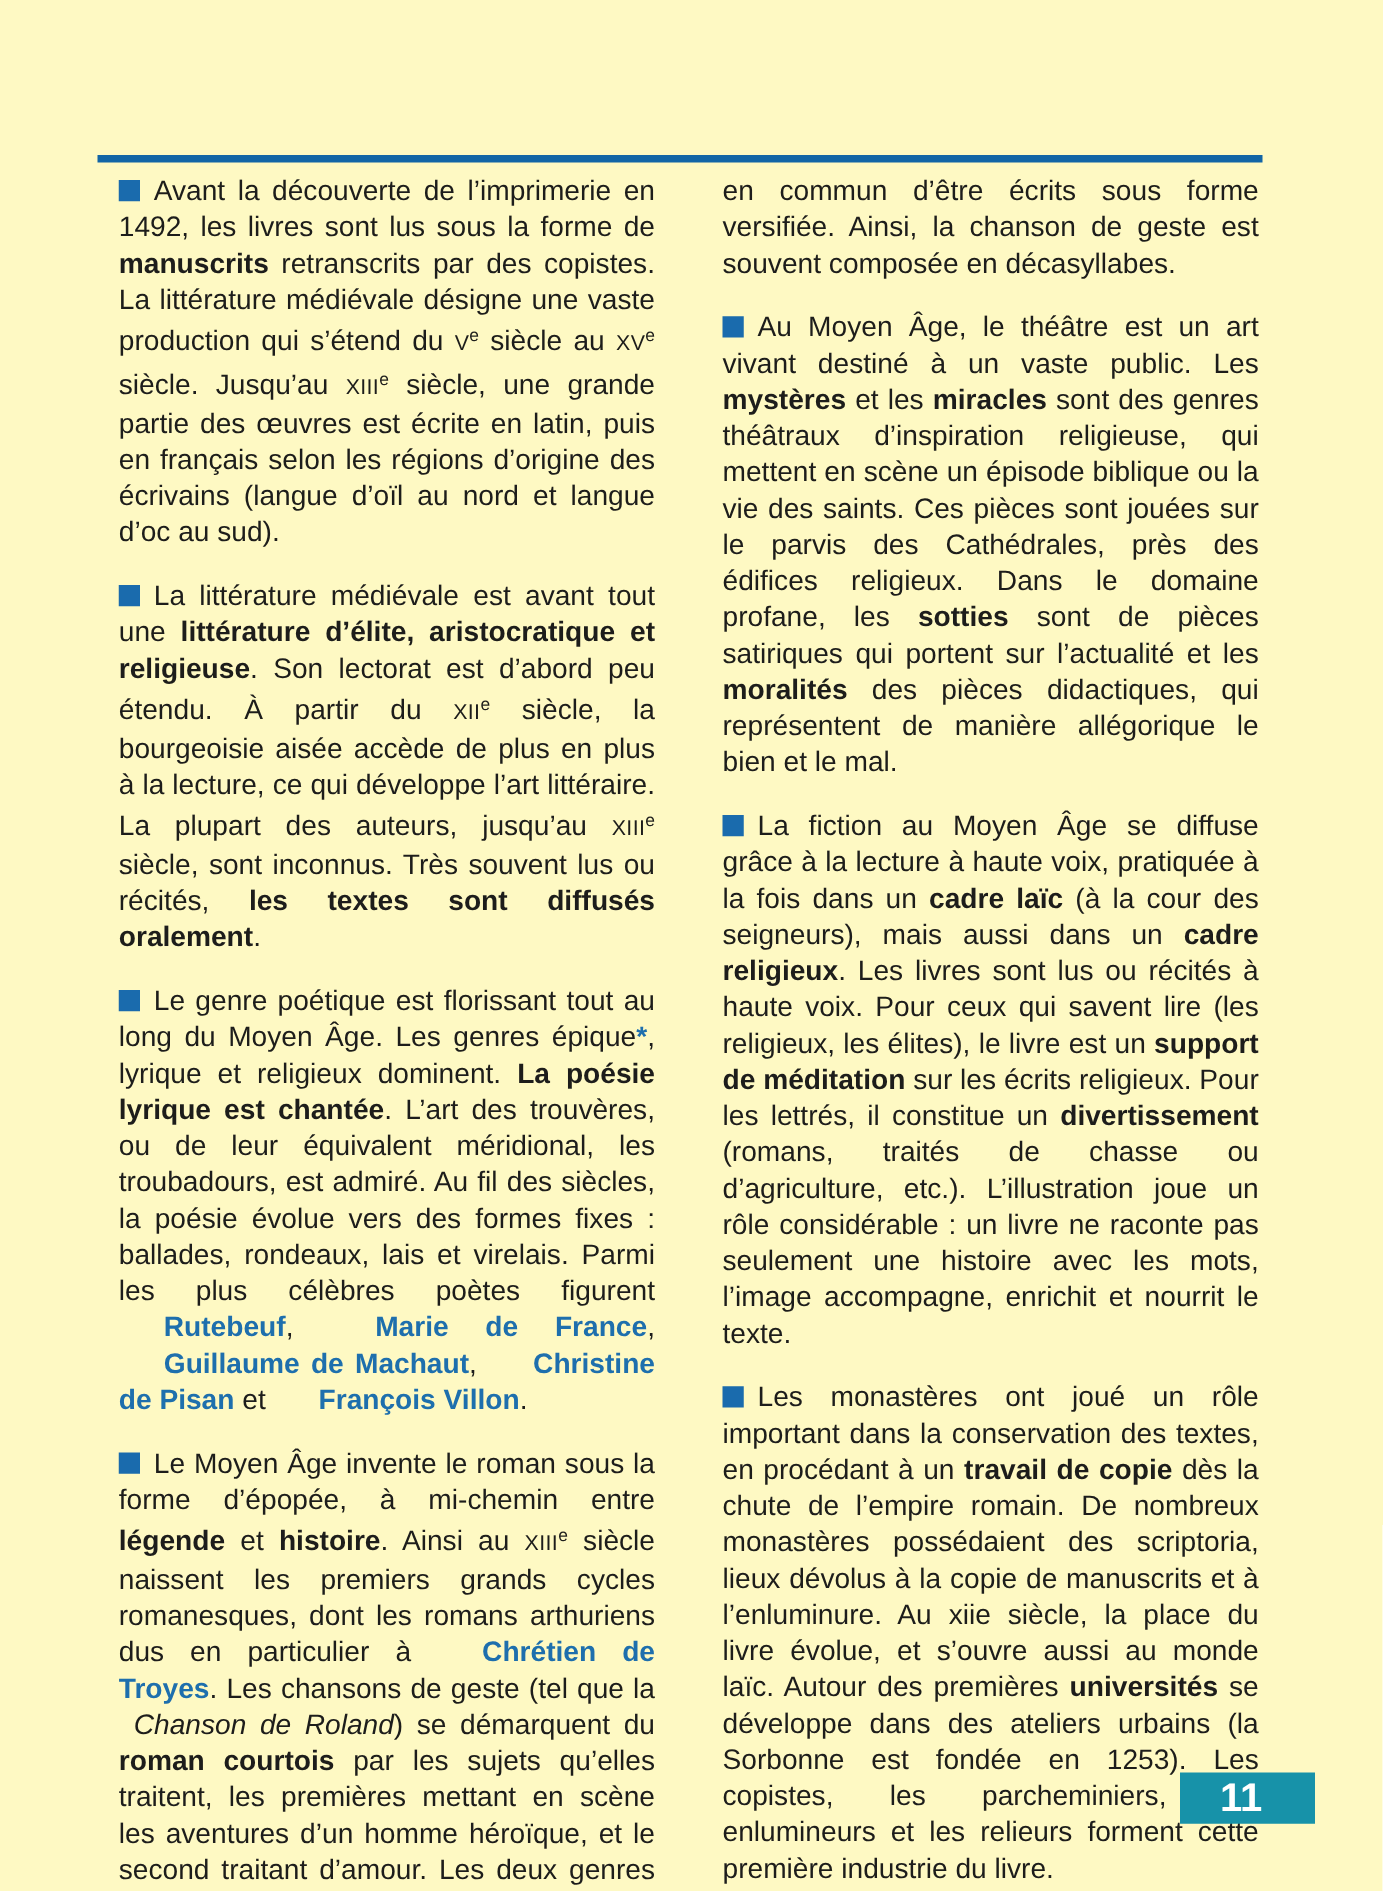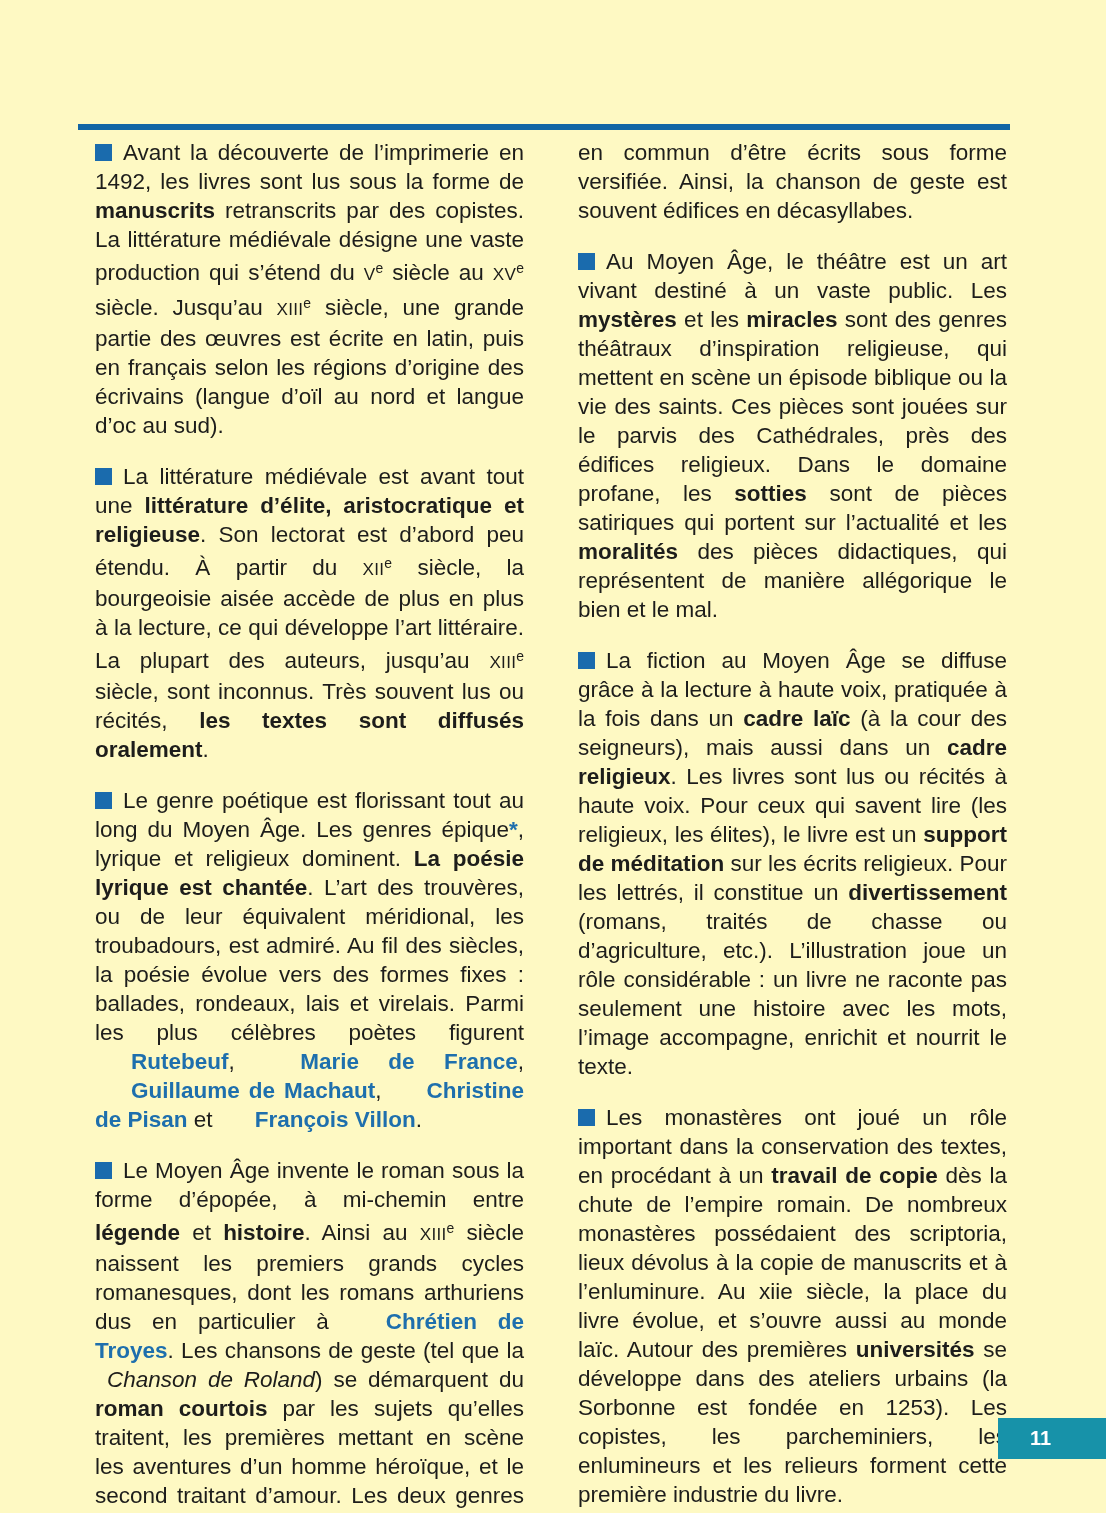--- a/index.html
+++ b/index.html
@@ -33,44 +33,44 @@
     margin-right:11px;
     vertical-align:-1px;
   }
   .b{font-weight:bold;}
   .bb{font-weight:bold;margin-left:36px;}
   .i{font-style:italic;margin-left:12px;}
   .star{font-weight:bold;}
   .sc{text-transform:uppercase;font-size:0.76em;letter-spacing:0.3px;}
   .sup{font-size:0.62em;vertical-align:0.5em;}
   .page-badge{
-    position:absolute;left:998px;top:1418px;
+    position:absolute;left:944px;top:1418px;
     width:108px;height:41px;
     color:#ffffff;
     font-weight:bold;
-    font-size:20px;
+    font-size:32px;
     display:flex;align-items:center;
     padding-left:32px;
     box-sizing:border-box;
   }
 </style>
 </head>
 <body>
 
 <div class="page">
   <div class="top-rule" style="background: rgb(18, 101, 165);"></div>
   <div class="cols">
     <div class="col">
         <p><span class="bullet" style="background: rgb(26, 107, 173);"></span><span>Avant la découverte de l’imprimerie en 1492, les livres sont lus sous la forme de </span><span class="b">manuscrits</span><span> retranscrits par des copistes. La littérature médiévale désigne une vaste production qui s’étend du </span><span class="sc">v</span><span class="sup">e</span><span> siècle au </span><span class="sc">xv</span><span class="sup">e</span><span> siècle. Jusqu’au </span><span class="sc">xiii</span><span class="sup">e</span><span> siècle, une grande partie des œuvres est écrite en latin, puis en français selon les régions d’origine des écrivains (langue d’oïl au nord et langue d’oc au sud).</span></p>
         <p><span class="bullet" style="background: rgb(26, 107, 173);"></span><span>La littérature médiévale est avant tout une </span><span class="b">littérature d’élite, aristocratique et religieuse</span><span>. Son lectorat est d’abord peu étendu. À partir du </span><span class="sc">xii</span><span class="sup">e</span><span> siècle, la bourgeoisie aisée accède de plus en plus à la lecture, ce qui développe l’art littéraire. La plupart des auteurs, jusqu’au </span><span class="sc">xiii</span><span class="sup">e</span><span> siècle, sont inconnus. Très souvent lus ou récités, </span><span class="b">les textes sont diffusés oralement</span><span>.</span></p>
         <p><span class="bullet" style="background: rgb(26, 107, 173);"></span><span>Le genre poétique est florissant tout au long du Moyen Âge. Les genres épique</span><span class="star" style="color: rgb(30, 111, 173);">*</span><span>, lyrique et religieux dominent. </span><span class="b">La poésie lyrique est chantée</span><span>. L’art des trouvères, ou de leur équivalent méridional, les troubadours, est admiré. Au fil des siècles, la poésie évolue vers des formes fixes : ballades, rondeaux, lais et virelais. Parmi les plus célèbres poètes figurent </span><span class="bb" style="color: rgb(30, 111, 173);">Rutebeuf</span><span>, </span><span class="bb" style="color: rgb(30, 111, 173);">Marie de France</span><span>, </span><span class="bb" style="color: rgb(30, 111, 173);">Guillaume de Machaut</span><span>, </span><span class="bb" style="color: rgb(30, 111, 173);">Christine de Pisan</span><span> et </span><span class="bb" style="color: rgb(30, 111, 173);">François Villon</span><span>.</span></p>
         <p><span class="bullet" style="background: rgb(26, 107, 173);"></span><span>Le Moyen Âge invente le roman sous la forme d’épopée, à mi-chemin entre </span><span class="b">légende</span><span> et </span><span class="b">histoire</span><span>. Ainsi au </span><span class="sc">xiii</span><span class="sup">e</span><span> siècle naissent les premiers grands cycles romanesques, dont les romans arthuriens dus en particulier à </span><span class="bb" style="color: rgb(30, 111, 173);">Chrétien de Troyes</span><span>. Les chansons de geste (tel que la </span><span class="i">Chanson de Roland</span><span>) se démarquent du </span><span class="b">roman courtois</span><span> par les sujets qu’elles traitent, les premières mettant en scène les aventures d’un homme héroïque, et le second traitant d’amour. Les deux genres ont</span></p>
       </div>
     <div class="col">
-        <p><span>en commun d’être écrits sous forme versifiée. Ainsi, la chanson de geste est souvent édifices en décasyllabes.</span></p>
+        <p><span>en commun d’être écrits sous forme versifiée. Ainsi, la chanson de geste est souvent composée en décasyllabes.</span></p>
         <p><span class="bullet" style="background: rgb(26, 107, 173);"></span><span>Au Moyen Âge, le théâtre est un art vivant destiné à un vaste public. Les </span><span class="b">mystères</span><span> et les </span><span class="b">miracles</span><span> sont des genres théâtraux d’inspiration religieuse, qui mettent en scène un épisode biblique ou la vie des saints. Ces pièces sont jouées sur le parvis des Cathédrales, près des édifices religieux. Dans le domaine profane, les </span><span class="b">sotties</span><span> sont de pièces satiriques qui portent sur l’actualité et les </span><span class="b">moralités</span><span> des pièces didactiques, qui représentent de manière allégorique le bien et le mal.</span></p>
         <p><span class="bullet" style="background: rgb(26, 107, 173);"></span><span>La fiction au Moyen Âge se diffuse grâce à la lecture à haute voix, pratiquée à la fois dans un </span><span class="b">cadre laïc</span><span> (à la cour des seigneurs), mais aussi dans un </span><span class="b">cadre religieux</span><span>. Les livres sont lus ou récités à haute voix. Pour ceux qui savent lire (les religieux, les élites), le livre est un </span><span class="b">support de méditation</span><span> sur les écrits religieux. Pour les lettrés, il constitue un </span><span class="b">divertissement</span><span> (romans, traités de chasse ou d’agriculture, etc.). L’illustration joue un rôle considérable : un livre ne raconte pas seulement une histoire avec les mots, l’image accompagne, enrichit et nourrit le texte.</span></p>
         <p><span class="bullet" style="background: rgb(26, 107, 173);"></span><span>Les monastères ont joué un rôle important dans la conservation des textes, en procédant à un </span><span class="b">travail de copie</span><span> dès la chute de l’empire romain. De nombreux monastères possédaient des scriptoria, lieux dévolus à la copie de manuscrits et à l’enluminure. Au xiie siècle, la place du livre évolue, et s’ouvre aussi au monde laïc. Autour des premières </span><span class="b">universités</span><span> se développe dans des ateliers urbains (la Sorbonne est fondée en 1253). Les copistes, les parcheminiers, les enlumineurs et les relieurs forment cette première industrie du livre.</span></p>
       </div>
   </div>
   <div class="page-badge" style="background: rgb(23, 146, 169);">
     <span>11</span>
   </div>
 </div>
 

